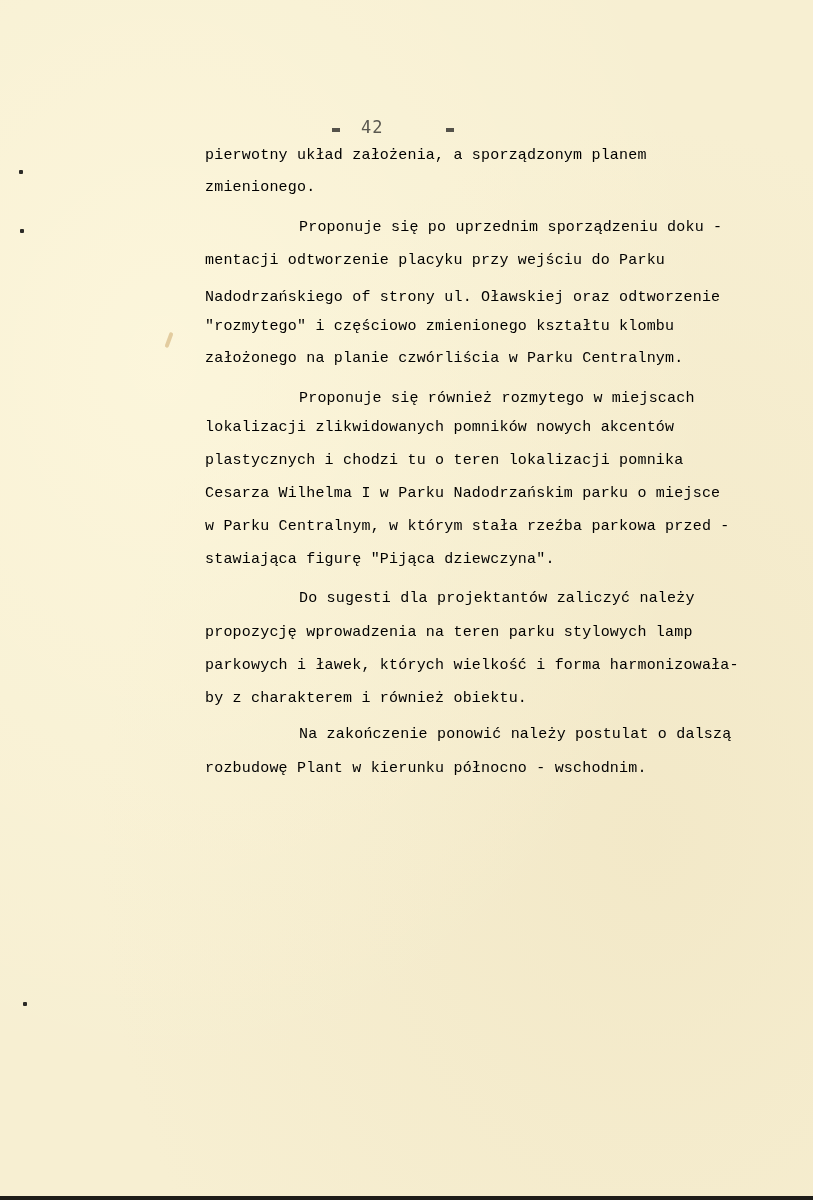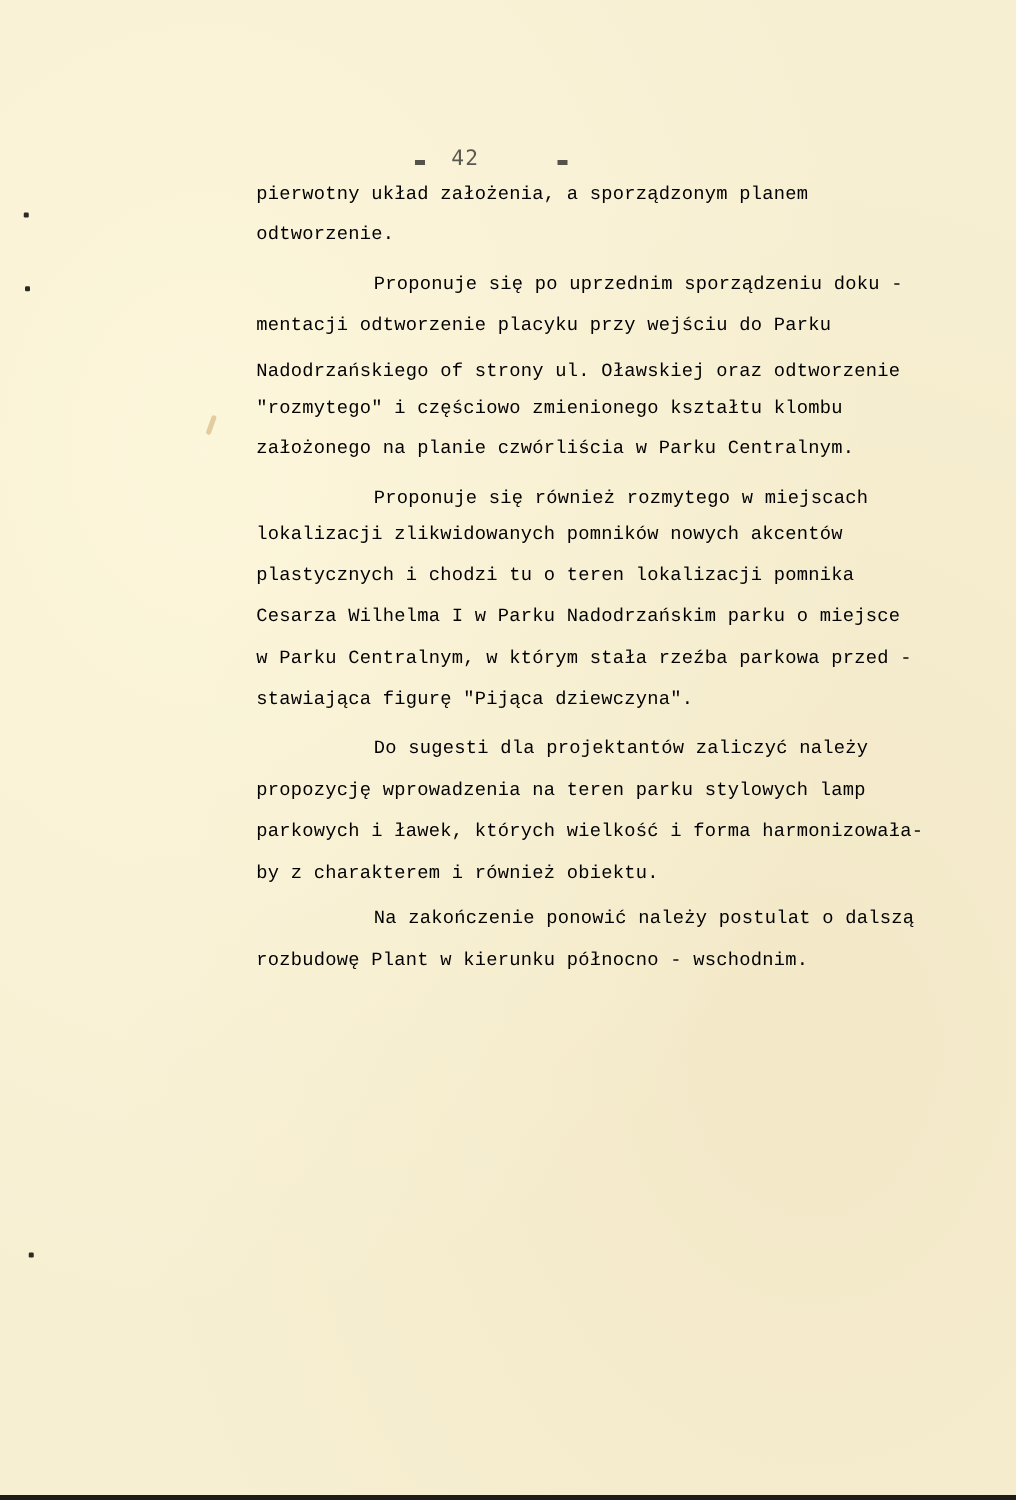--- a/index.html
+++ b/index.html
@@ -88,21 +88,21 @@
 <div class="page">
 
   <div class="page-number">
     <span class="dash left"></span>
     <span class="pnum">42</span>
     <span class="dash right"></span>
   </div>
 
   <div>
     <div class="line" style="top:146px">pierwotny układ założenia, a sporządzonym planem</div>
-    <div class="line" style="top:178px">odtworzenie.</div>
+    <div class="line" style="top:178px">zmienionego.</div>
     <div class="line indent" style="top:218px">Proponuje się po uprzednim sporządzeniu doku -</div>
     <div class="line" style="top:251px">mentacji odtworzenie placyku przy wejściu do Parku</div>
     <div class="line" style="top:288px">Nadodrzańskiego of strony ul. Oławskiej oraz odtworzenie</div>
     <div class="line" style="top:317px">"rozmytego" i częściowo zmienionego kształtu klombu</div>
     <div class="line" style="top:349px">założonego na planie czwórliścia w Parku Centralnym.</div>
     <div class="line indent" style="top:389px">Proponuje się również rozmytego w miejscach</div>
     <div class="line" style="top:418px">lokalizacji zlikwidowanych pomników nowych akcentów</div>
     <div class="line" style="top:451px">plastycznych i chodzi tu o teren lokalizacji pomnika</div>
     <div class="line" style="top:484px">Cesarza Wilhelma I w Parku Nadodrzańskim parku o miejsce</div>
     <div class="line" style="top:517px">w Parku Centralnym, w którym stała rzeźba parkowa przed -</div>

